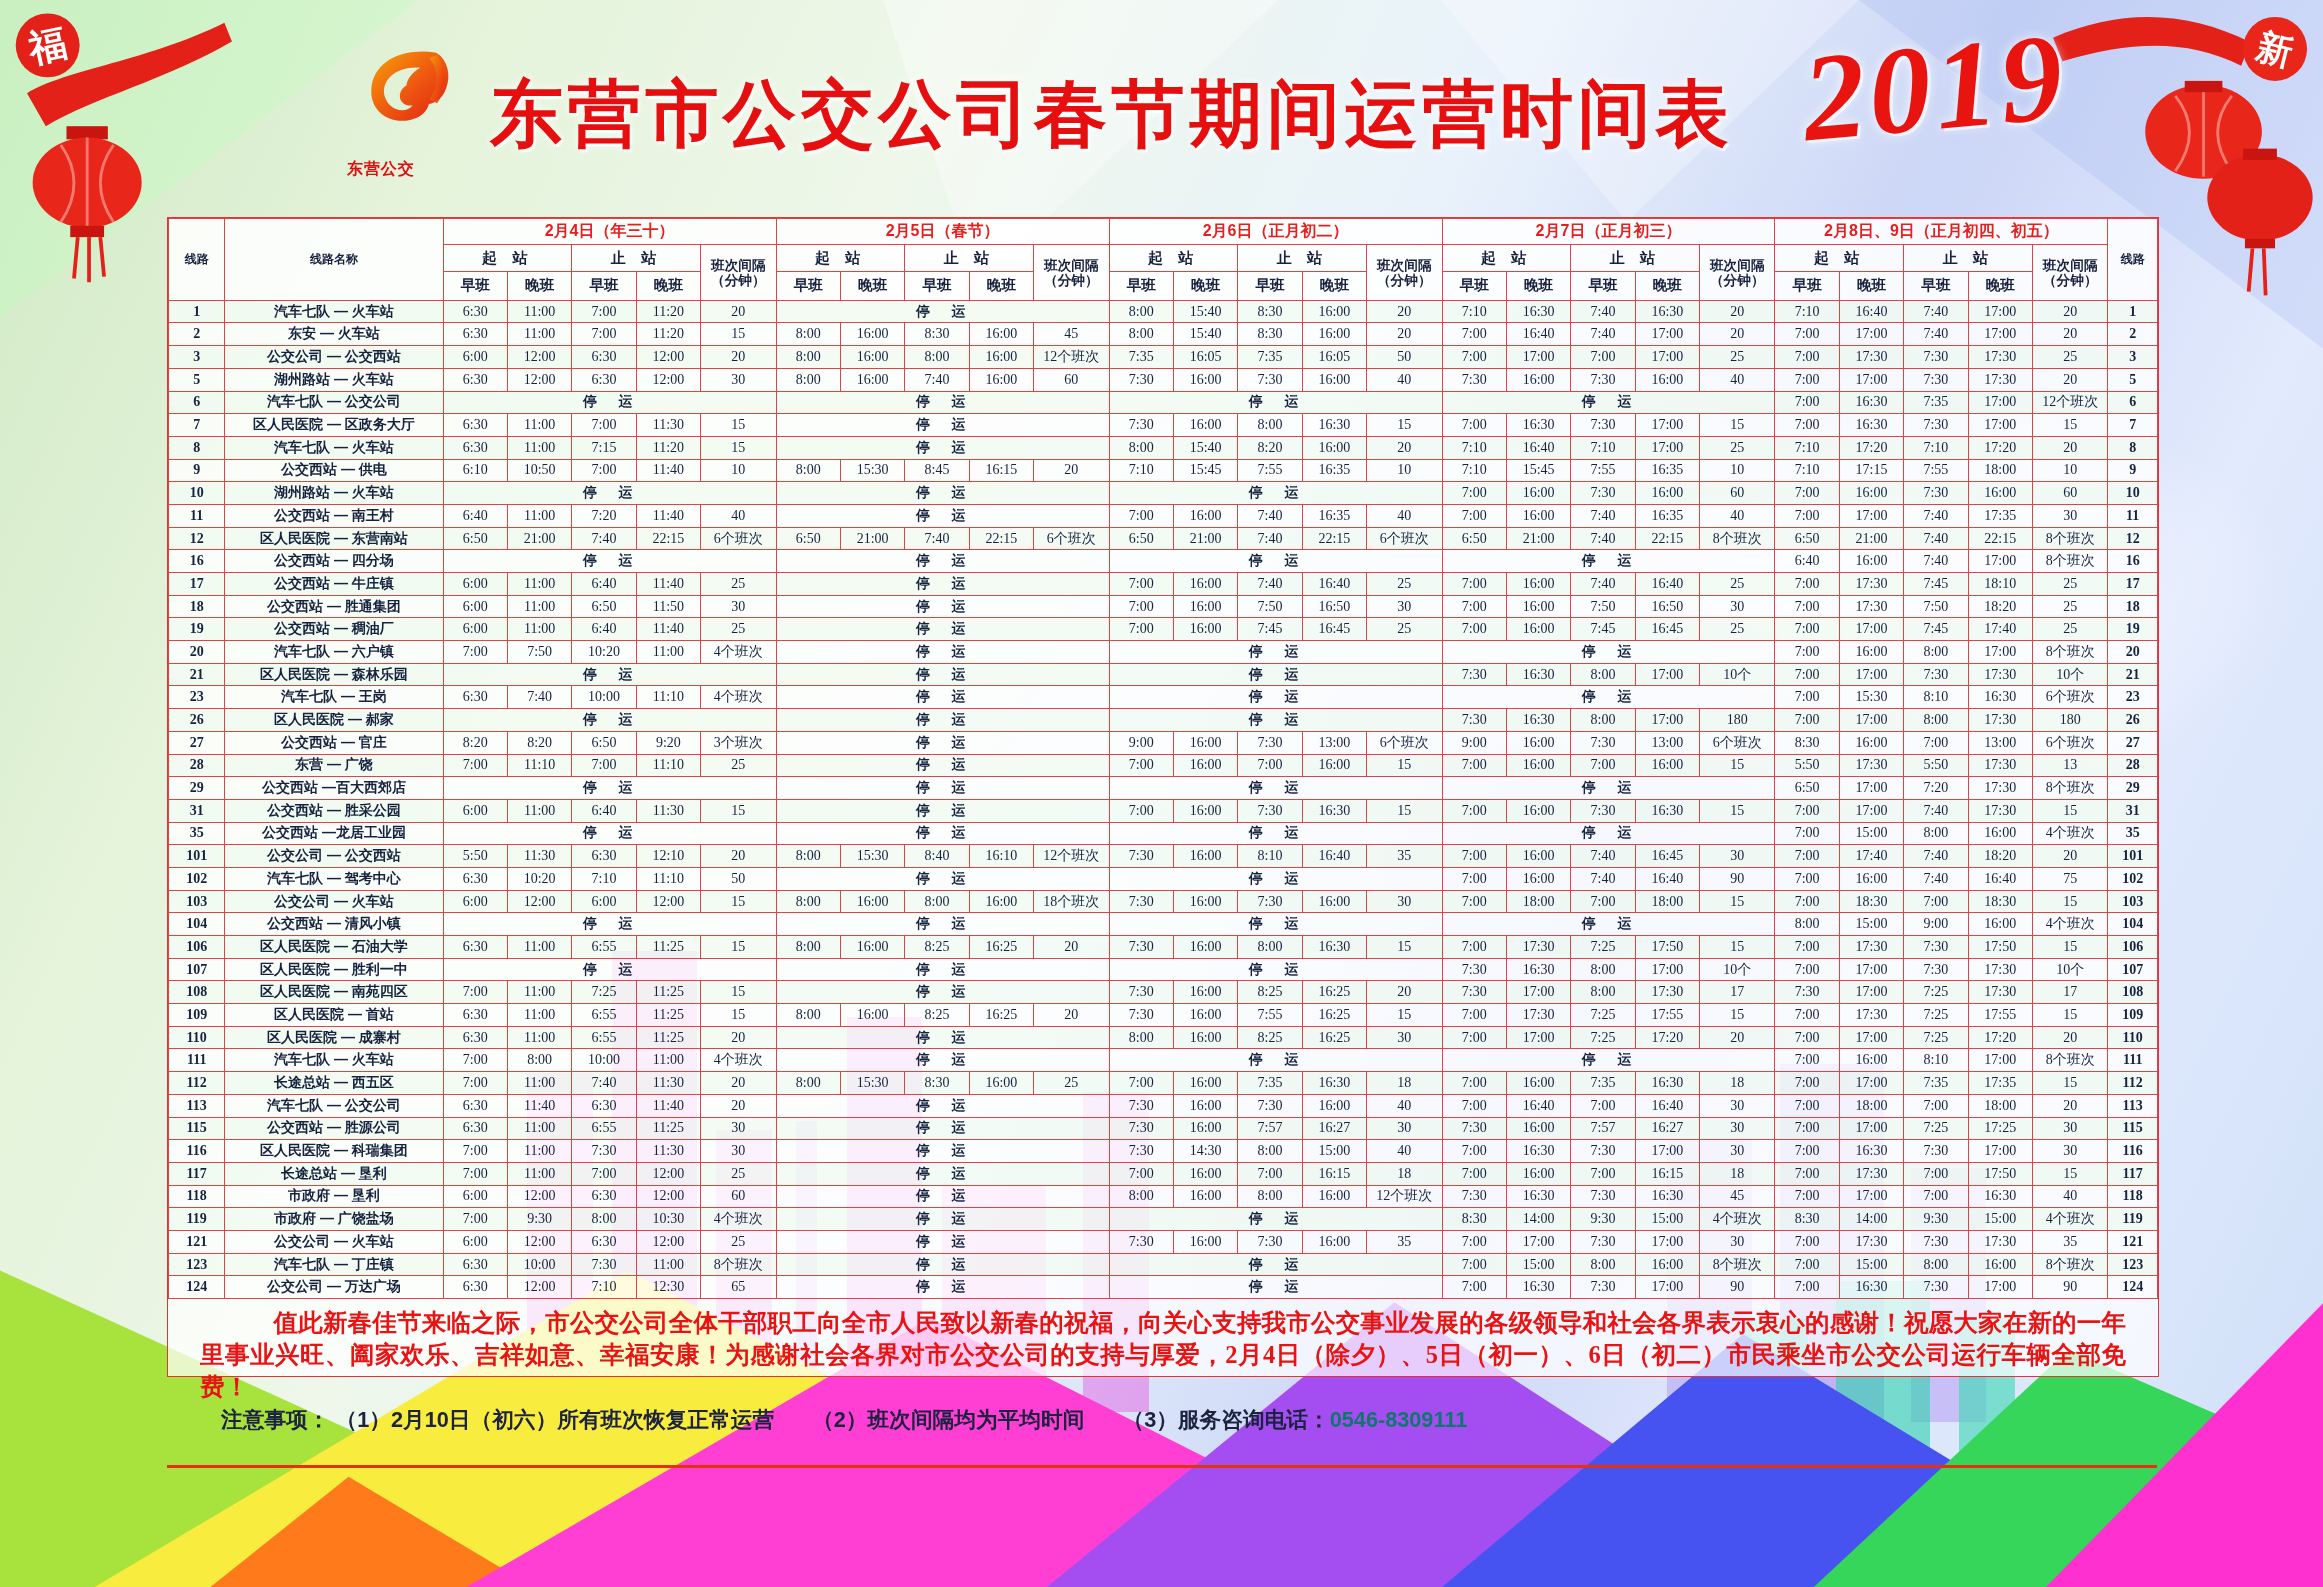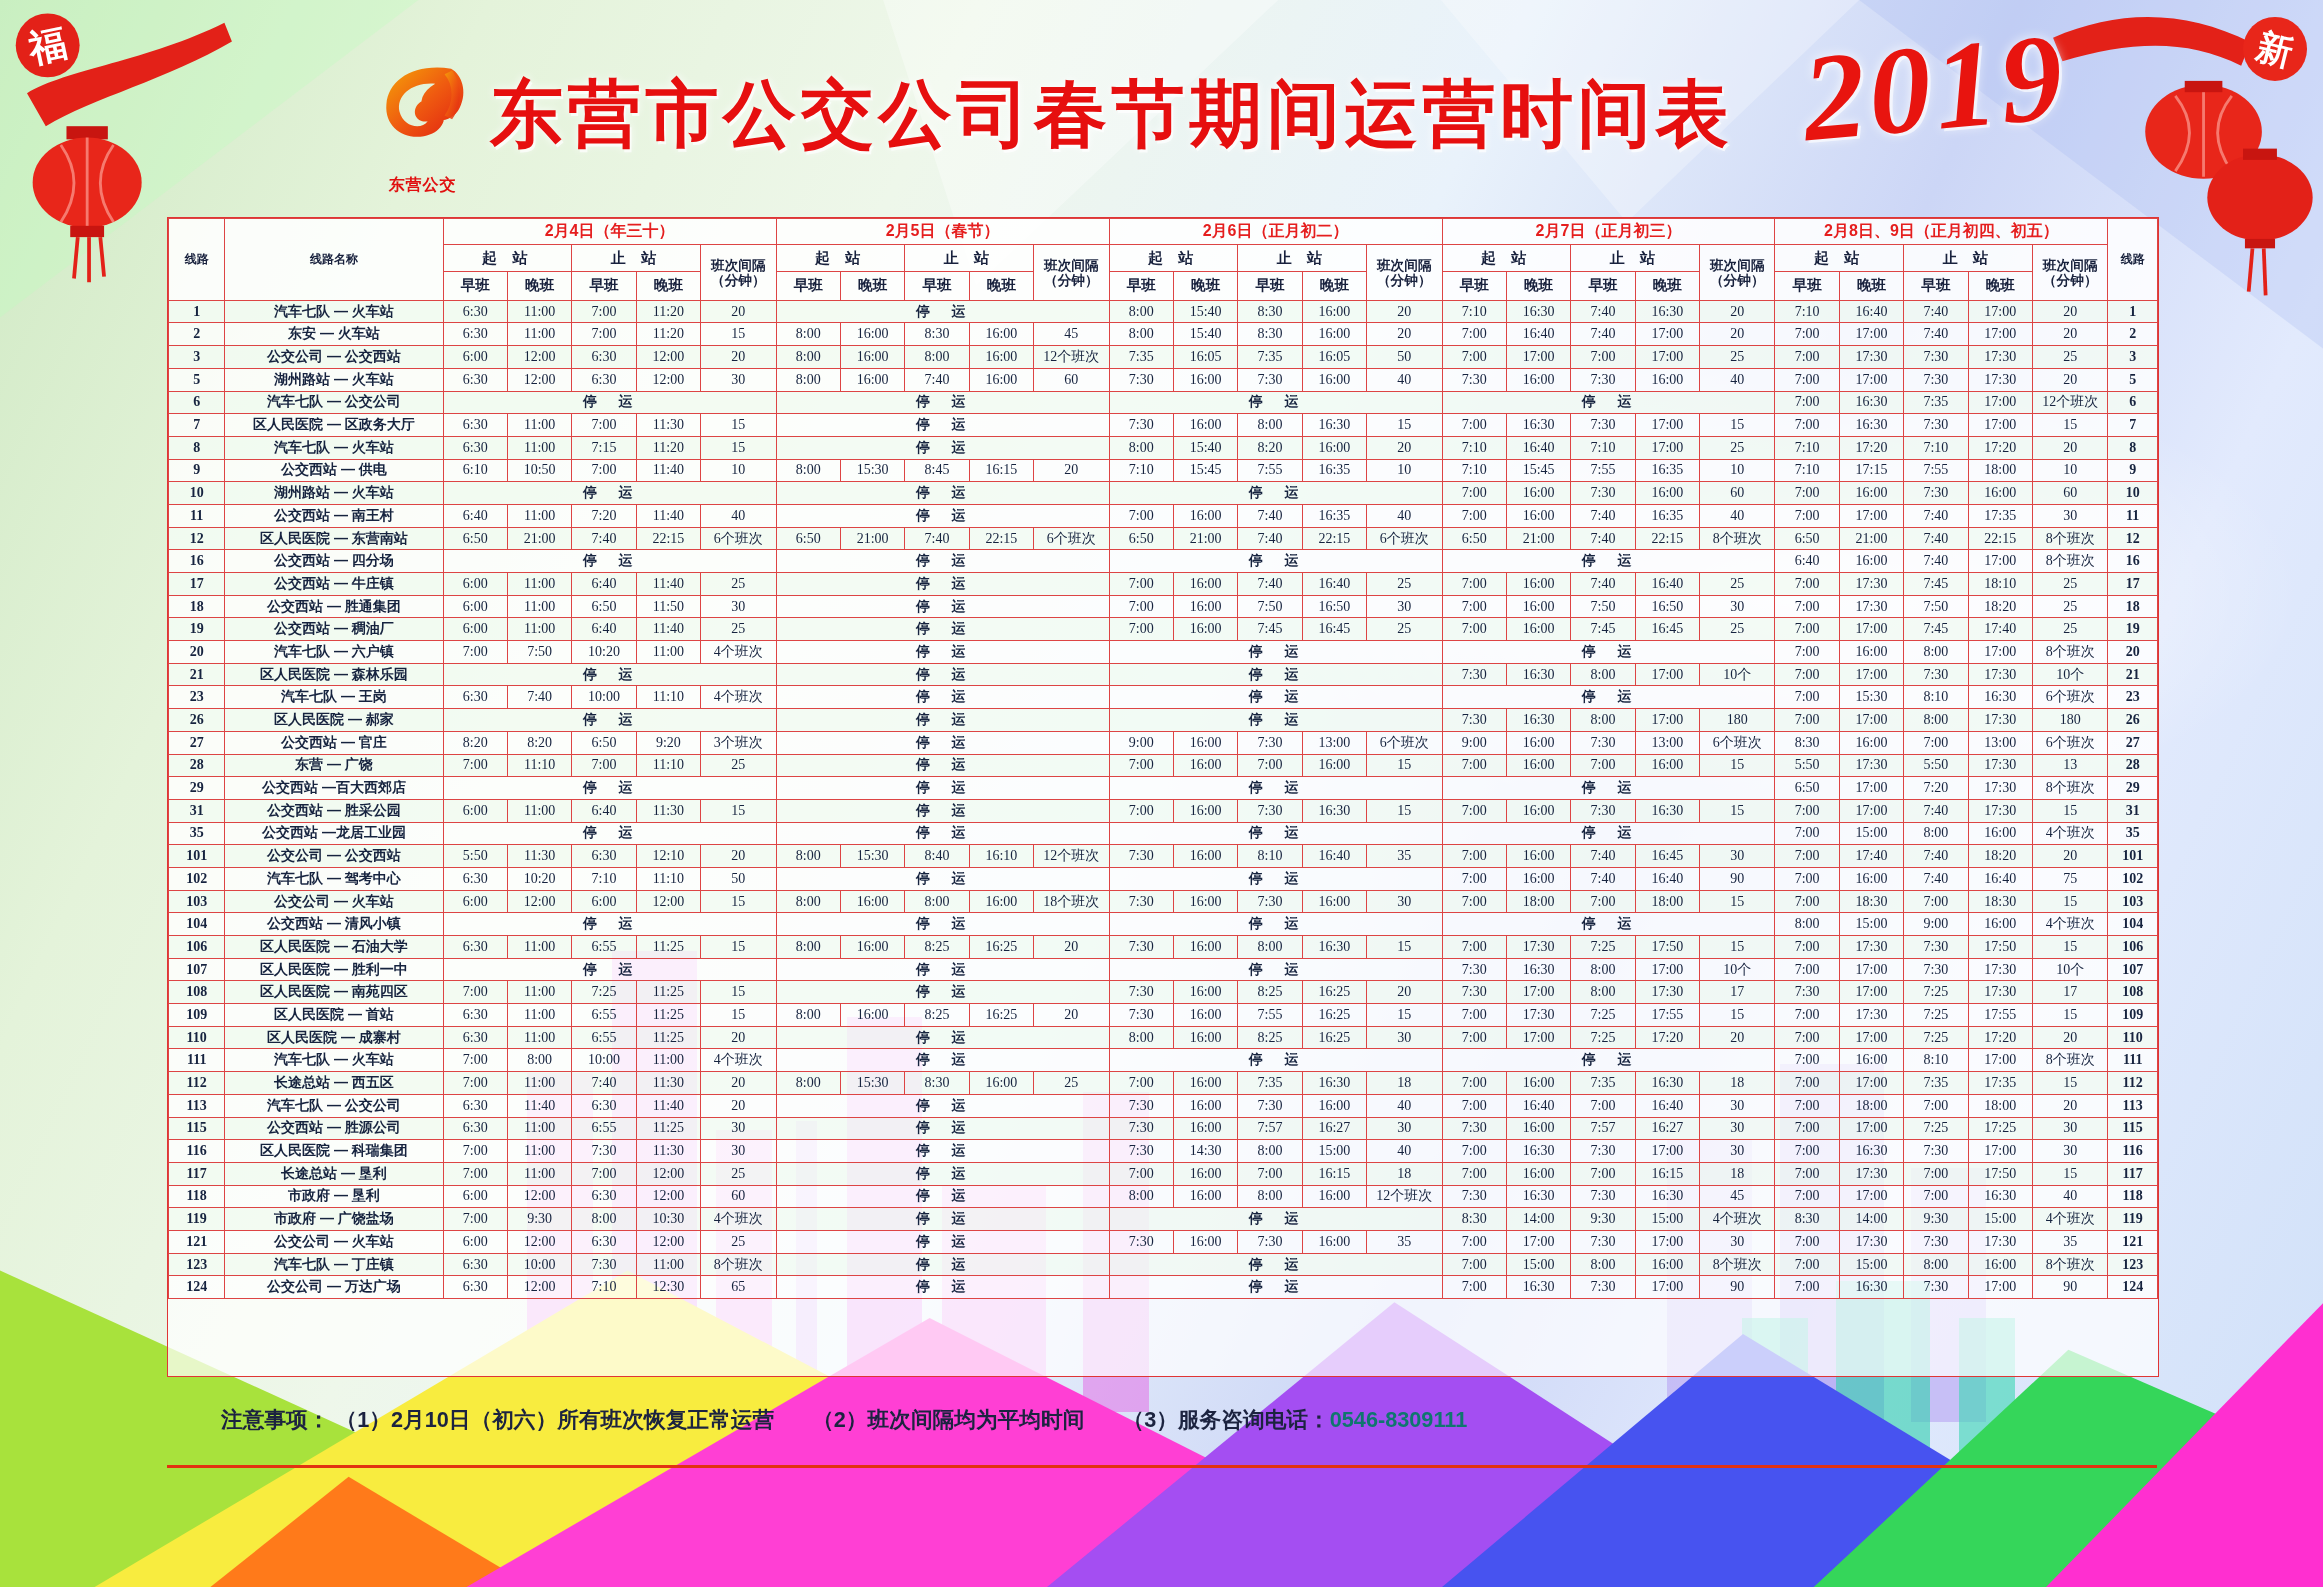--- a/index.html
+++ b/index.html
@@ -22,21 +22,21 @@
   .t1{background:#a8e23c;clip-path:polygon(0 100%,0 80%,30% 100%);}
   .t2{background:#f8ec3f;clip-path:polygon(4% 100%,27% 80%,53% 100%);}
   .t3{background:#ff3fd4;clip-path:polygon(20% 100%,40% 83%,63% 100%);}
   .t4{background:#a44ef2;clip-path:polygon(45% 100%,60% 82%,79% 100%);}
   .t5{background:#4753f0;clip-path:polygon(62% 100%,75% 84%,93% 100%);}
   .t6{background:#35d65a;clip-path:polygon(78% 100%,89% 85%,100% 92%,100% 100%);}
   .t7{background:#ff2fd0;clip-path:polygon(88% 100%,100% 82%,100% 100%);}
   .t8{background:#ff7a1a;clip-path:polygon(9% 100%,15% 93%,23% 100%);}
   
   .lantern{position:absolute;z-index:4;}
-  .logo{position:absolute;z-index:4;left:347px;top:61px;width:151px;height:141px;text-align:center;}
+  .logo{position:absolute;z-index:4;left:347px;top:45px;width:151px;height:141px;text-align:left;}
   .logo-cap{font-size:16px;font-weight:bold;color:#e00f0f;letter-spacing:0.9px;}
   .title{position:absolute;z-index:4;left:490px;top:66px;width:1243px;text-align:center;
     font-size:73px;font-weight:900;color:#e60f0f;letter-spacing:4.7px;white-space:nowrap;
     font-family:"Liberation Sans",sans-serif;
     text-shadow:0 0 9.4px rgba(255,255,255,.95),1.9px 2.8px 0 rgba(255,255,255,.7);}
   .year{position:absolute;z-index:4;left:1803px;top:17px;font-size:124px;font-weight:bold;font-style:italic;
     color:#e8140f;font-family:"Liberation Serif",serif;transform:rotate(-5deg);
     text-shadow:0 0 11.3px rgba(255,255,255,.9),2.8px 2.8px 0 rgba(255,255,255,.6);letter-spacing:3.8px;}
   
   .frame{position:absolute;z-index:3;left:167px;top:217px;width:1992px;height:1160px;
@@ -1289,20 +1289,21 @@
             <td class="intv">90</td>
             <td class="time">7:00</td>
             <td class="time">16:30</td>
             <td class="time">7:30</td>
             <td class="time">17:00</td>
             <td class="intv">90</td>
             <td class="num">124</td>
           </tr>
         </tbody>
       </table>
+    <p class="message">值此新春佳节来临之际，市公交公司全体干部职工向全市人民致以新春的祝福，向关心支持我市公交事业发展的各级领导和社会各界表示衷心的感谢！祝愿大家在新的一年里事业兴旺、阖家欢乐、吉祥如意、幸福安康！为感谢社会各界对市公交公司的支持与厚爱，2月4日（除夕）、5日（初一）、6日（初二）市民乘坐市公交公司运行车辆全部免费！</p>
   </div>
 
   <div class="note">
     <span>注意事项：</span>
     <span>（1）2月10日（初六）所有班次恢复正常运营</span><span class="gap"></span>
     <span>（2）班次间隔均为平均时间</span><span class="gap"></span>
     <span>（3）服务咨询电话：</span><span class="phone">0546-8309111</span>
   </div>
   <div class="sep"></div>
 </div>

